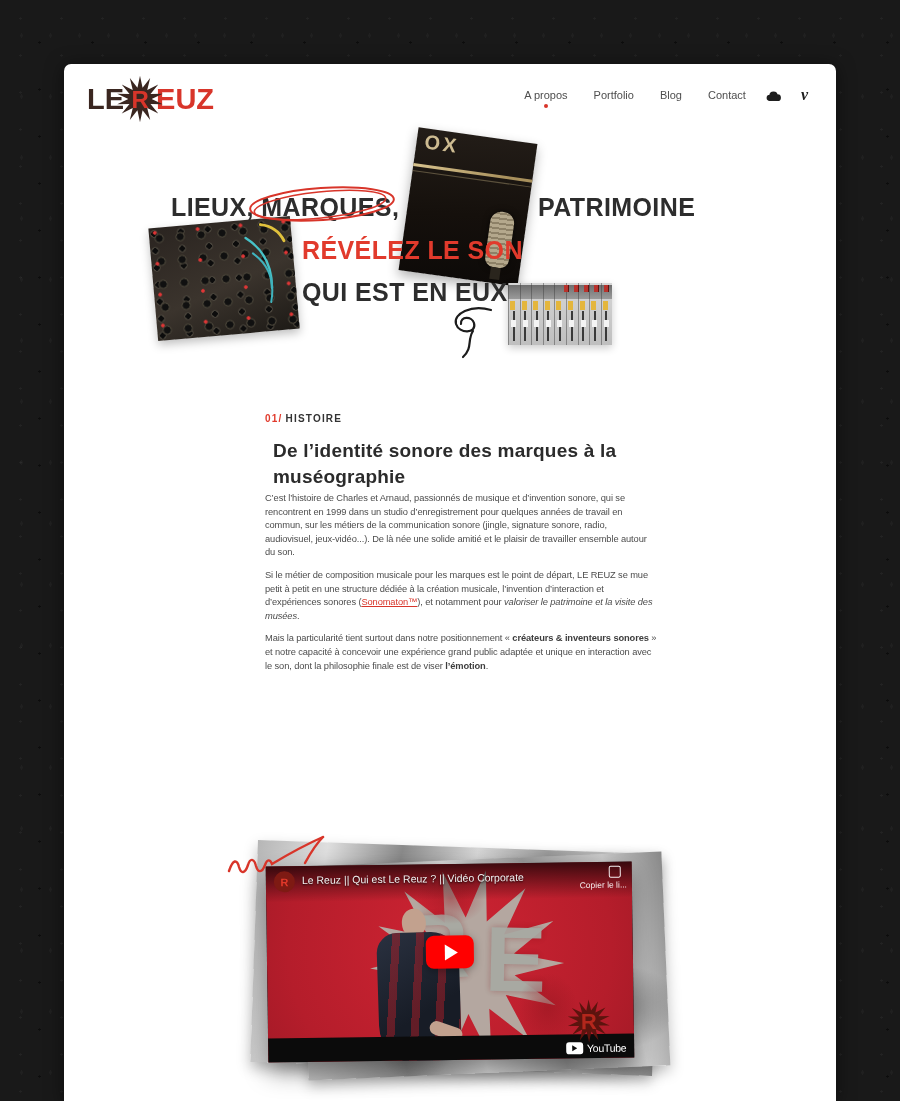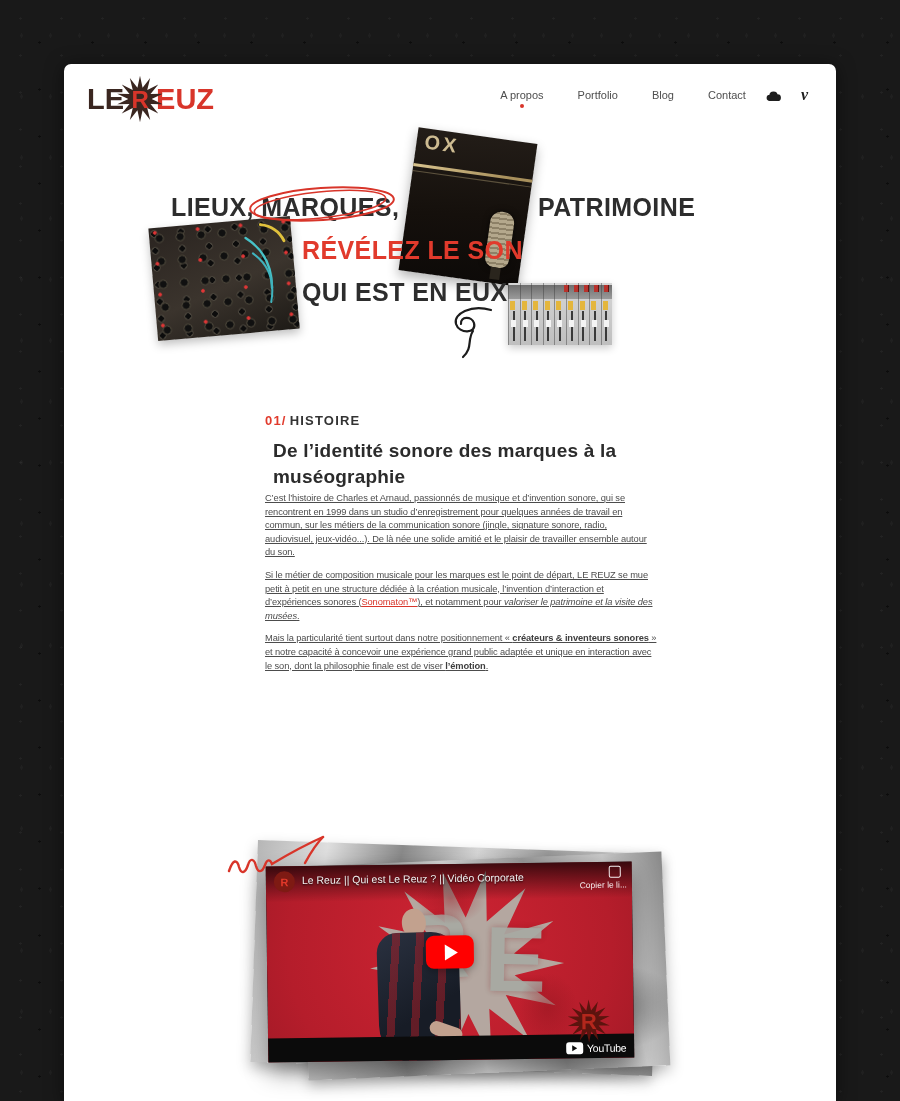--- a/index.html
+++ b/index.html
@@ -23,21 +23,21 @@
   
   .logo{left:23px;top:10px;display:flex;align-items:center;cursor:pointer;}
   .logo .le,.logo .euz{font-size:29px;font-weight:800;letter-spacing:0;line-height:50px;}
   .logo .le{color:#3a2620;}
   .logo .euz{color:#d8352a;}
   .logo-star{width:50px;height:50px;margin:0 -9px;position:relative;}
   .logo-star svg{width:50px;height:50px;display:block;}
   .logo-star .star-r{position:absolute;inset:0;display:flex;align-items:center;justify-content:center;
     color:#d8352a;font-size:24px;font-weight:800;padding-top:2px;}
   .nav{right:28px;top:24px;display:flex;align-items:center;font-size:11px;}
-  .nav .nav-link{color:#4e4e4e;text-decoration:none;margin-left:34px;position:relative;display:inline-block;}
+  .nav .nav-link{color:#4e4e4e;text-decoration:none;margin-left:26px;position:relative;display:inline-block;}
   .nav .nav-link.active::after{content:"";position:absolute;left:50%;margin-left:-2px;bottom:-7px;
     width:4px;height:4px;border-radius:50%;background:#d8352a;}
   .nav .soc{margin-left:19px;display:flex;align-items:center;cursor:pointer;}
   .vimeo-glyph{font-family:"Liberation Serif",serif;font-style:italic;font-weight:700;font-size:16px;color:#1e1e1e;line-height:14px;}
   
   .h-big{position:absolute;font-weight:800;font-size:25px;letter-spacing:.4px;color:#2d2d2d;white-space:nowrap;line-height:1;}
   .h-red{color:#e13a2c;}
   .img-synth{left:89px;top:158px;width:142px;height:113px;transform:rotate(-5deg);z-index:1;
     background:linear-gradient(160deg,#2a2420,#3b342d 55%,#1d1a16);
     background-image:
@@ -67,25 +67,25 @@
       repeating-linear-gradient(90deg,rgba(60,60,60,.45) 0 1px,transparent 1px 11.6px),
       linear-gradient(#6e6e6e,#9a9a9a),
       linear-gradient(#d6d6d6,#bfbfbf);
     background-size:48px 7px,100% 9px,100% 7px,100% 30px,100% 100%,100% 14px,100% 100%;
     background-position:100% 2px,0 18px,0 37px,0 28px,0 0,0 2px,0 0;
     background-repeat:no-repeat,repeat-x,repeat-x,repeat-x,repeat,no-repeat,no-repeat;
     box-shadow:0 3px 8px rgba(0,0,0,.2);}
   .ellipse-scribble{left:182px;top:116px;width:152px;height:48px;z-index:3;pointer-events:none;}
   .loop-scribble{left:383px;top:240px;width:52px;height:58px;z-index:2;}
   
-  .kicker{left:201px;top:349px;font-size:13px;font-weight:800;letter-spacing:1.2px;color:#333;}
+  .kicker{left:201px;top:349px;font-size:10px;font-weight:800;letter-spacing:1.2px;color:#333;}
   .kicker .num{color:#e13a2c;margin-right:3px;}
   .h2{left:201px;top:366px;width:400px;font-size:19px;line-height:26px;font-weight:800;color:#2b2b2b;letter-spacing:.2px;}
   .copy{left:201px;top:428px;width:392px;font-size:9.3px;line-height:13.6px;color:#4c4c4c;letter-spacing:-.1px;}
-  .copy p{margin:0 0 9px 0;text-decoration:underline;}
+  .copy p{margin:0 0 9px 0;}
   .copy .lnk{color:#d8352a;text-decoration:underline;cursor:pointer;}
   .copy em{font-style:italic;}
   .copy b{font-weight:700;color:#3d3d3d;}
   .copy .quote{font-style:italic;}
   
   .scribble-red{left:161px;top:769px;width:108px;height:50px;z-index:6;}
   .sheetA{left:190px;top:783px;width:402px;height:222px;transform:rotate(2deg);z-index:2;
     background:linear-gradient(100deg,#b6b6b6 0%,#dedede 16%,#8a8a8a 33%,#d6d6d6 50%,#9c9c9c 66%,#cfcfcf 82%,#8f8f8f 100%);
     box-shadow:0 6px 14px rgba(0,0,0,.25);}
   .sheetA::after,.sheetB::after{content:"";position:absolute;inset:0;

